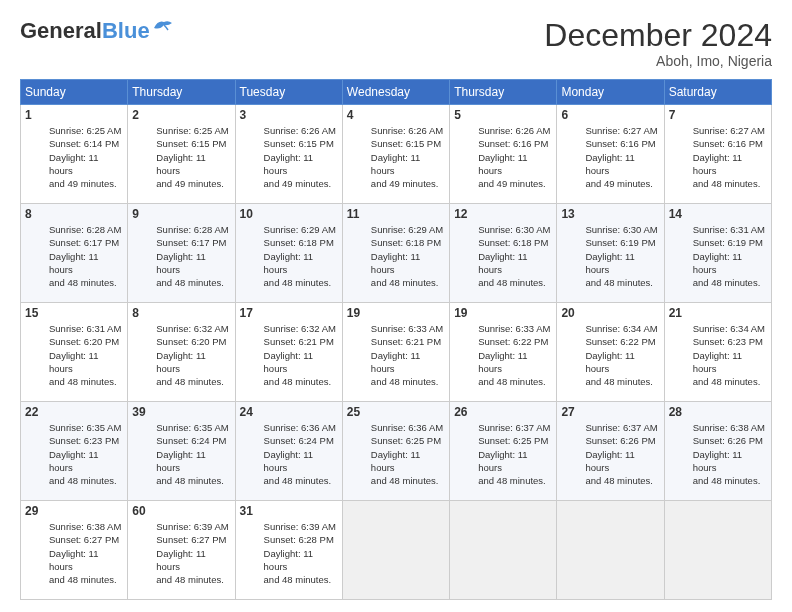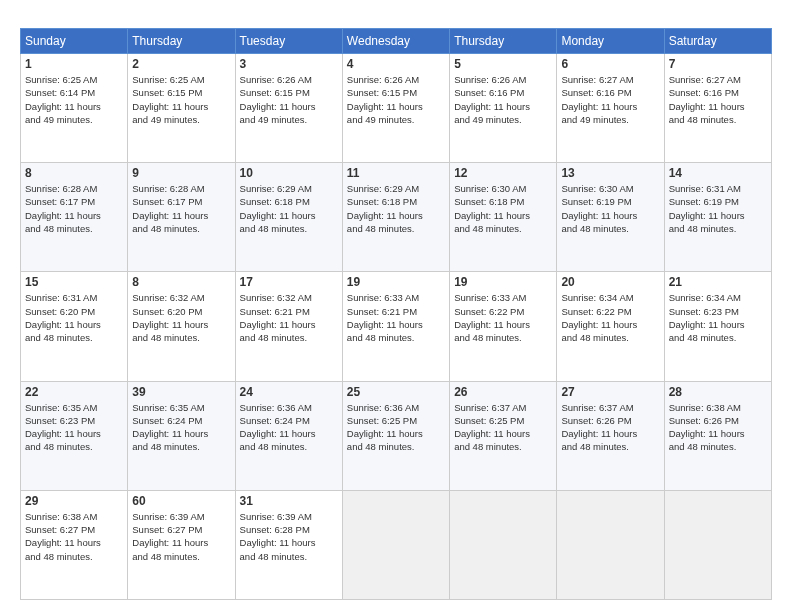--- a/index.html
+++ b/index.html
@@ -73,27 +73,42 @@
       background: #f0f0f0;
     }
     .day-num {
       font-size: 12px;
       font-weight: bold;
       display: block;
       margin-bottom: 2px;
     }
     .day-info {
       line-height: 1.4;
+      margin-left: 24px;
     }
   </style>
 </head>
 <body>
 
 <div class="page">
   <div class="header">
+    <div class="logo">
+      <div style="display:flex;align-items:center;">
+        <span style="font-size:22px;font-weight:bold;color:#333;">General</span>
+        <span style="font-size:22px;font-weight:bold;color:#4a90d9;">Blue</span>
+        <svg width="22" height="18" viewBox="0 0 22 18" style="margin-left:2px;margin-bottom:8px;">
+          <path d="M2,10 Q6,2 12,4 Q16,2 20,5 Q16,8 12,7 Q8,12 2,10Z" fill="#4a90d9"></path>
+          <path d="M12,7 Q14,9 16,12" stroke="#4a90d9" stroke-width="1.5" fill="none"></path>
+        </svg>
+      </div>
+    </div>
+    <div class="title-area">
+      <div class="month-title">December 2024</div>
+      <div class="location">Aboh, Imo, Nigeria</div>
+    </div>
   </div>
 
   <table class="calendar">
     <thead>
       <tr>
         <th>Sunday</th>
         <th>Thursday</th>
         <th>Tuesday</th>
         <th>Wednesday</th>
         <th>Thursday</th>

